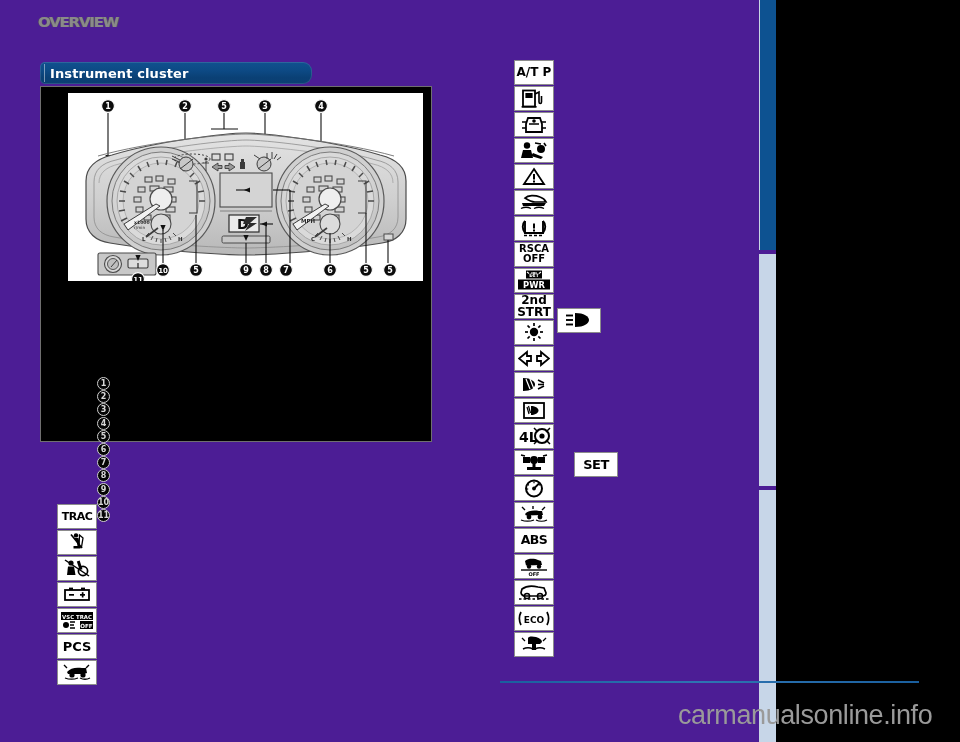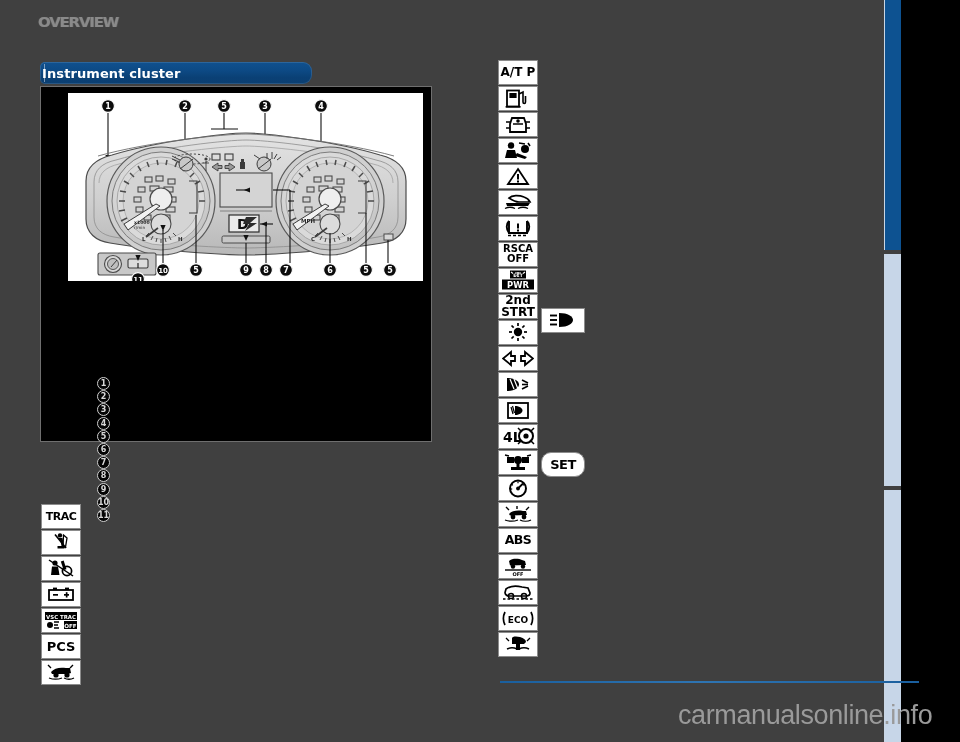--- a/index.html
+++ b/index.html
@@ -12,22 +12,22 @@
     height: 742px;
     position: relative;
     overflow: hidden;
     font-family: "Liberation Sans", sans-serif;
   }
 
   
   #page {
     position: absolute;
     left: 0; top: 0;
-    width: 901px; height: 742px;
-    background: #404040;
+    width: 776px; height: 742px;
+    background: #4c1d95;
   }
 
   
   .page-header {
     position: absolute;
     left: 38px; top: 14px;
     font-size: 15px;
     font-weight: bold;
     letter-spacing: -1.2px;
     color: #8a8a8a;
@@ -52,21 +52,21 @@
     content: "";
     position: absolute;
     left: 4px; top: 2px; bottom: 2px;
     width: 1px;
     background: rgba(255,255,255,0.45);
   }
   .section-bar-label {
     color: #ffffff;
     font-size: 13px;
     font-weight: bold;
-    padding-left: 2px;
+    padding-left: 10px;
     letter-spacing: 0.1px;
     font-family: "DejaVu Sans", sans-serif;
   }
 
   
   .figure-box {
     position: absolute;
     left: 40px; top: 86px;
     width: 392px; height: 356px;
     background: #000000;
@@ -127,20 +127,21 @@
     height: 24.5px;
     background: #ffffff;
     border: 1px solid #8c8c8c;
     box-sizing: border-box;
     margin-bottom: 1.5px;
     display: flex;
     align-items: center;
     justify-content: center;
     overflow: hidden;
     position: relative;
+    margin-left: 16px;
   }
   .symbol-cell svg { display: block; }
   .sym-text {
     font-family: "DejaVu Sans", sans-serif;
     font-weight: bold;
     color: #000000;
     text-align: center;
     line-height: 1.02;
   }
 
@@ -780,21 +781,21 @@
     <svg width="30" height="16" viewBox="0 0 30 16">
       <path d="M11,1 L11,15 C20,15 25,11.5 25,8 C25,4.5 20,1 11,1 Z" fill="#000"></path>
       <g stroke="#000" stroke-width="1.9">
         <line x1="2" y1="3.5" x2="9" y2="3.5"></line>
         <line x1="2" y1="8" x2="9" y2="8"></line>
         <line x1="2" y1="12.5" x2="9" y2="12.5"></line>
       </g>
     </svg>
   </div>
 
-  <div class="symbol-cell" style="position:absolute; left:541px; top:452px; width:44px;border-radius:10px;">
+  <div class="symbol-cell" style="position:absolute; left:558px; top:452px; width:44px;">
     <span class="sym-text" style="font-size:13px; letter-spacing:-0.5px;">SET</span>
   </div>
 
   <div class="edge-tab dark" style="top:0px;   height:250px;"></div>
   <div class="edge-tab light" style="top:254px; height:232px;"></div>
   <div class="edge-tab light" style="top:490px; height:252px;"></div>
 
   <div class="footer-rule"></div>
   <div class="footer-watermark">carmanualsonline.info</div>
 

